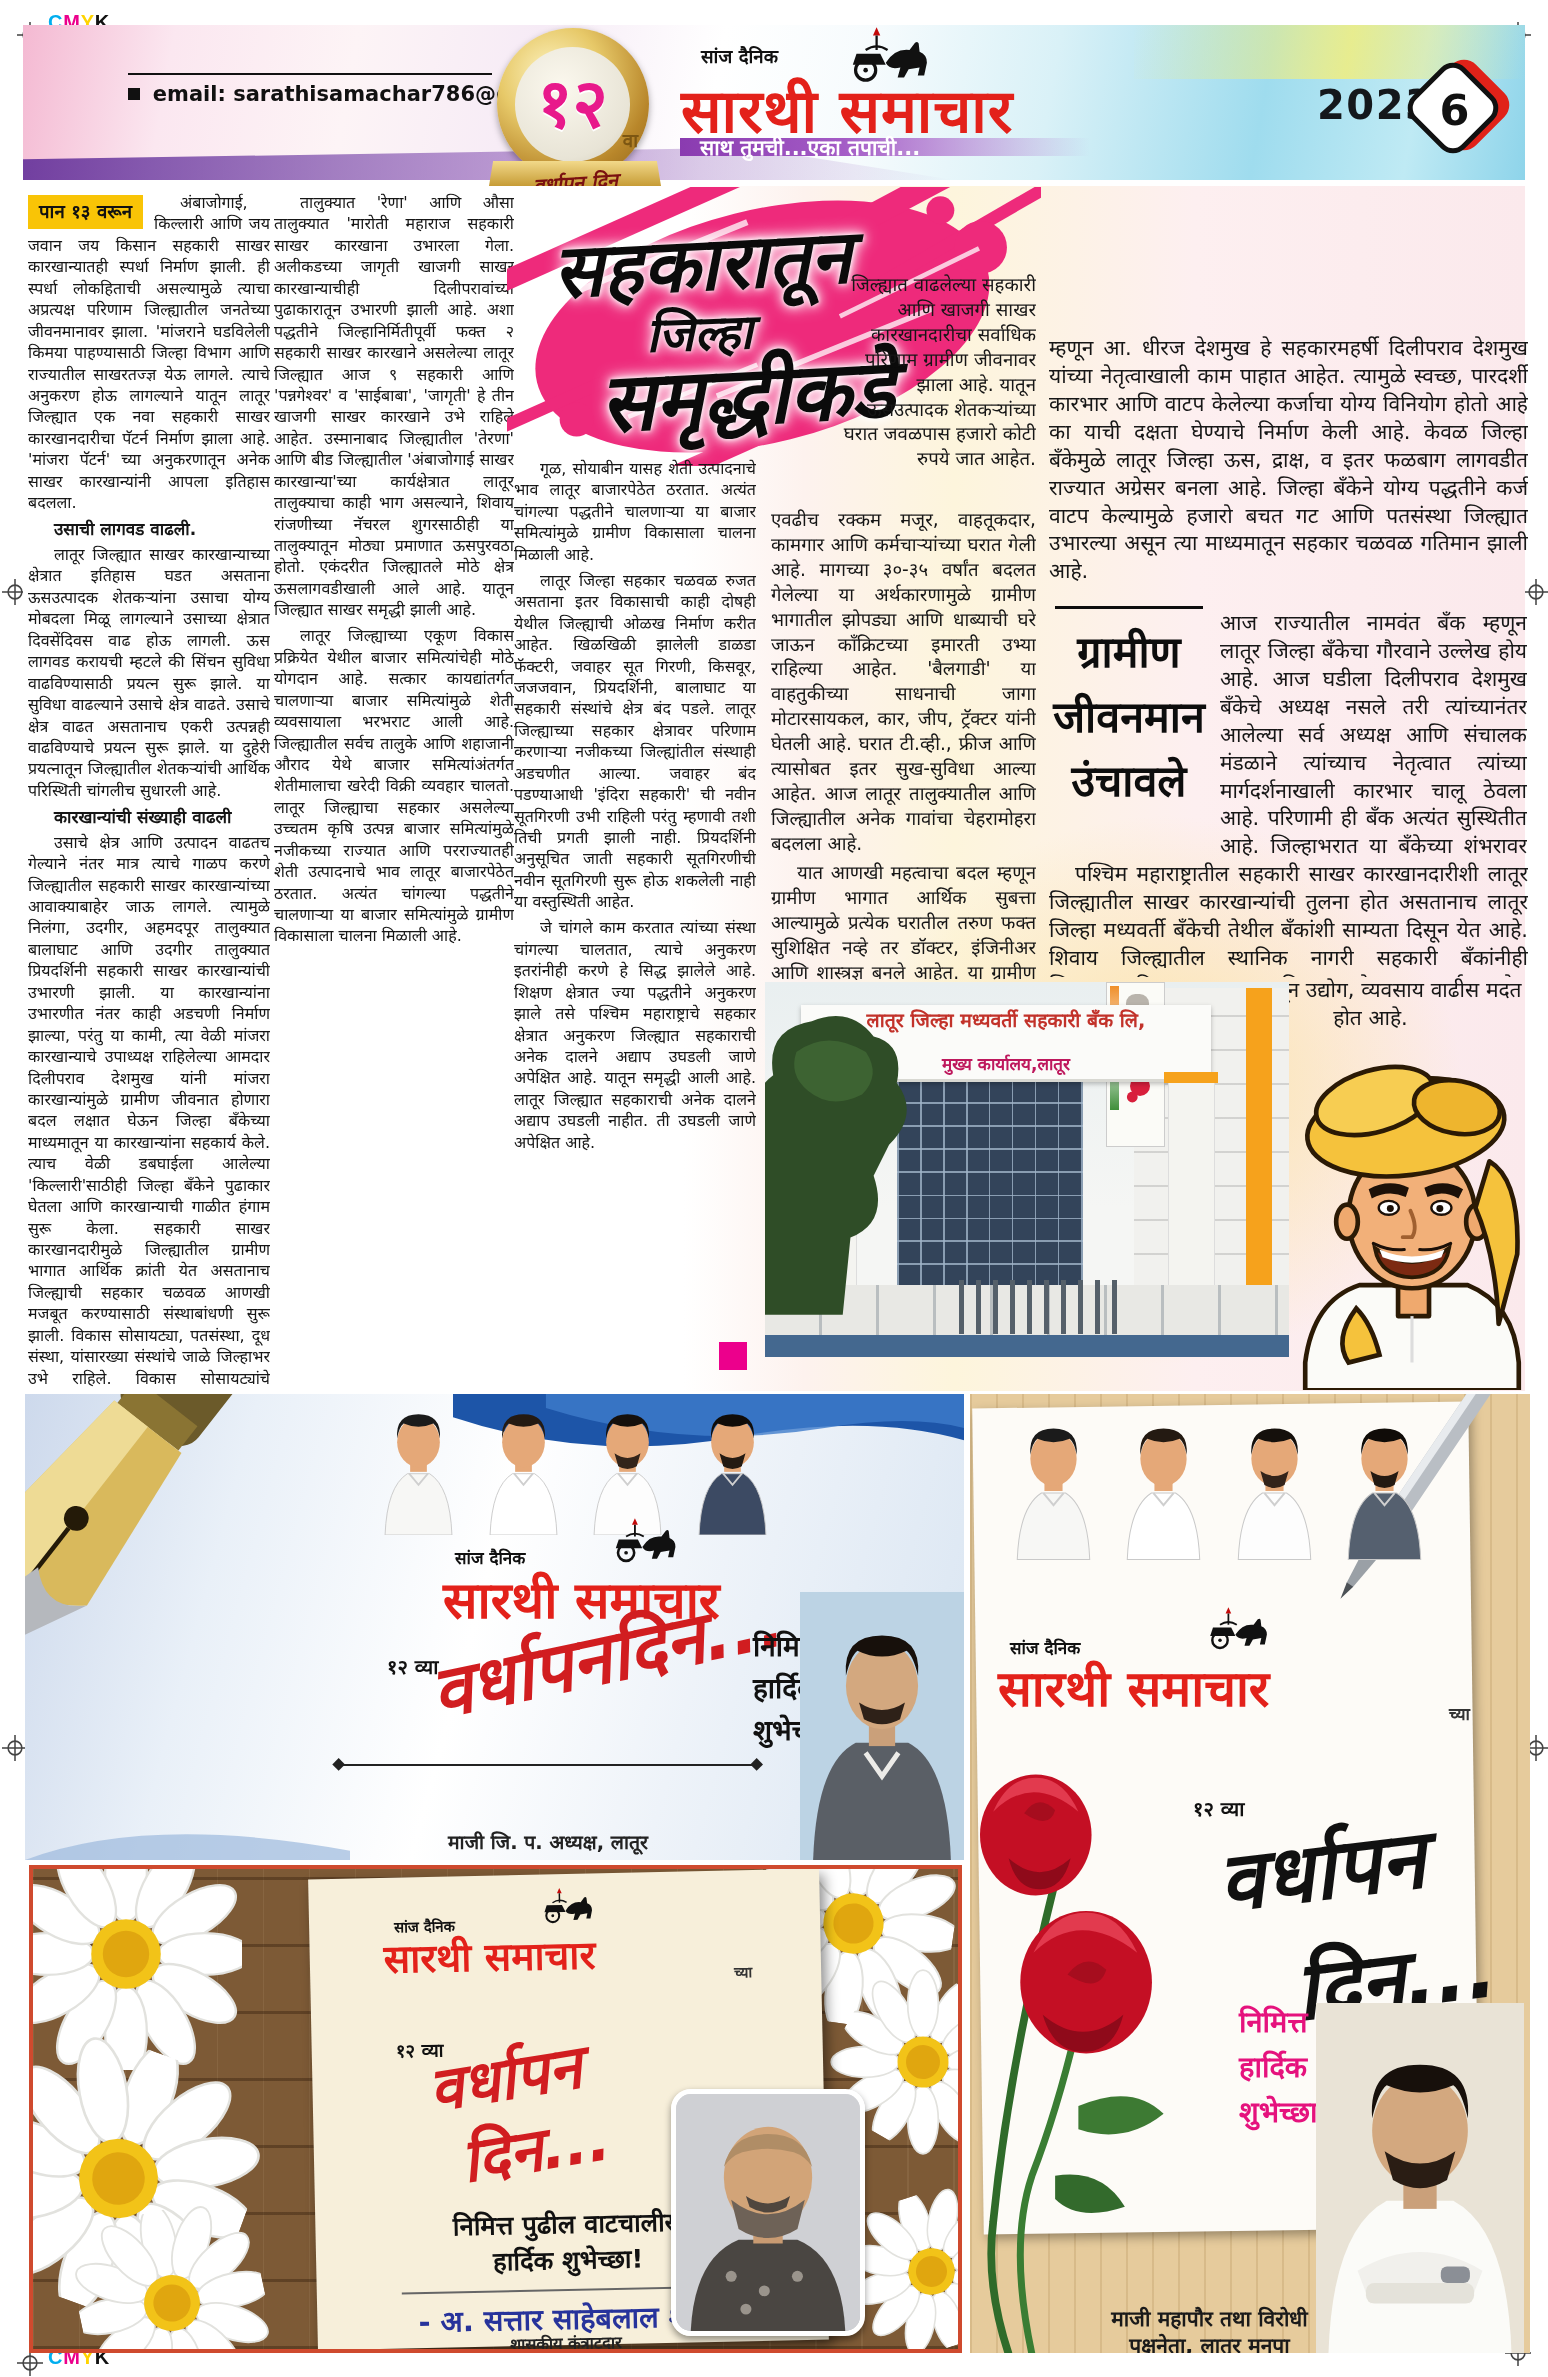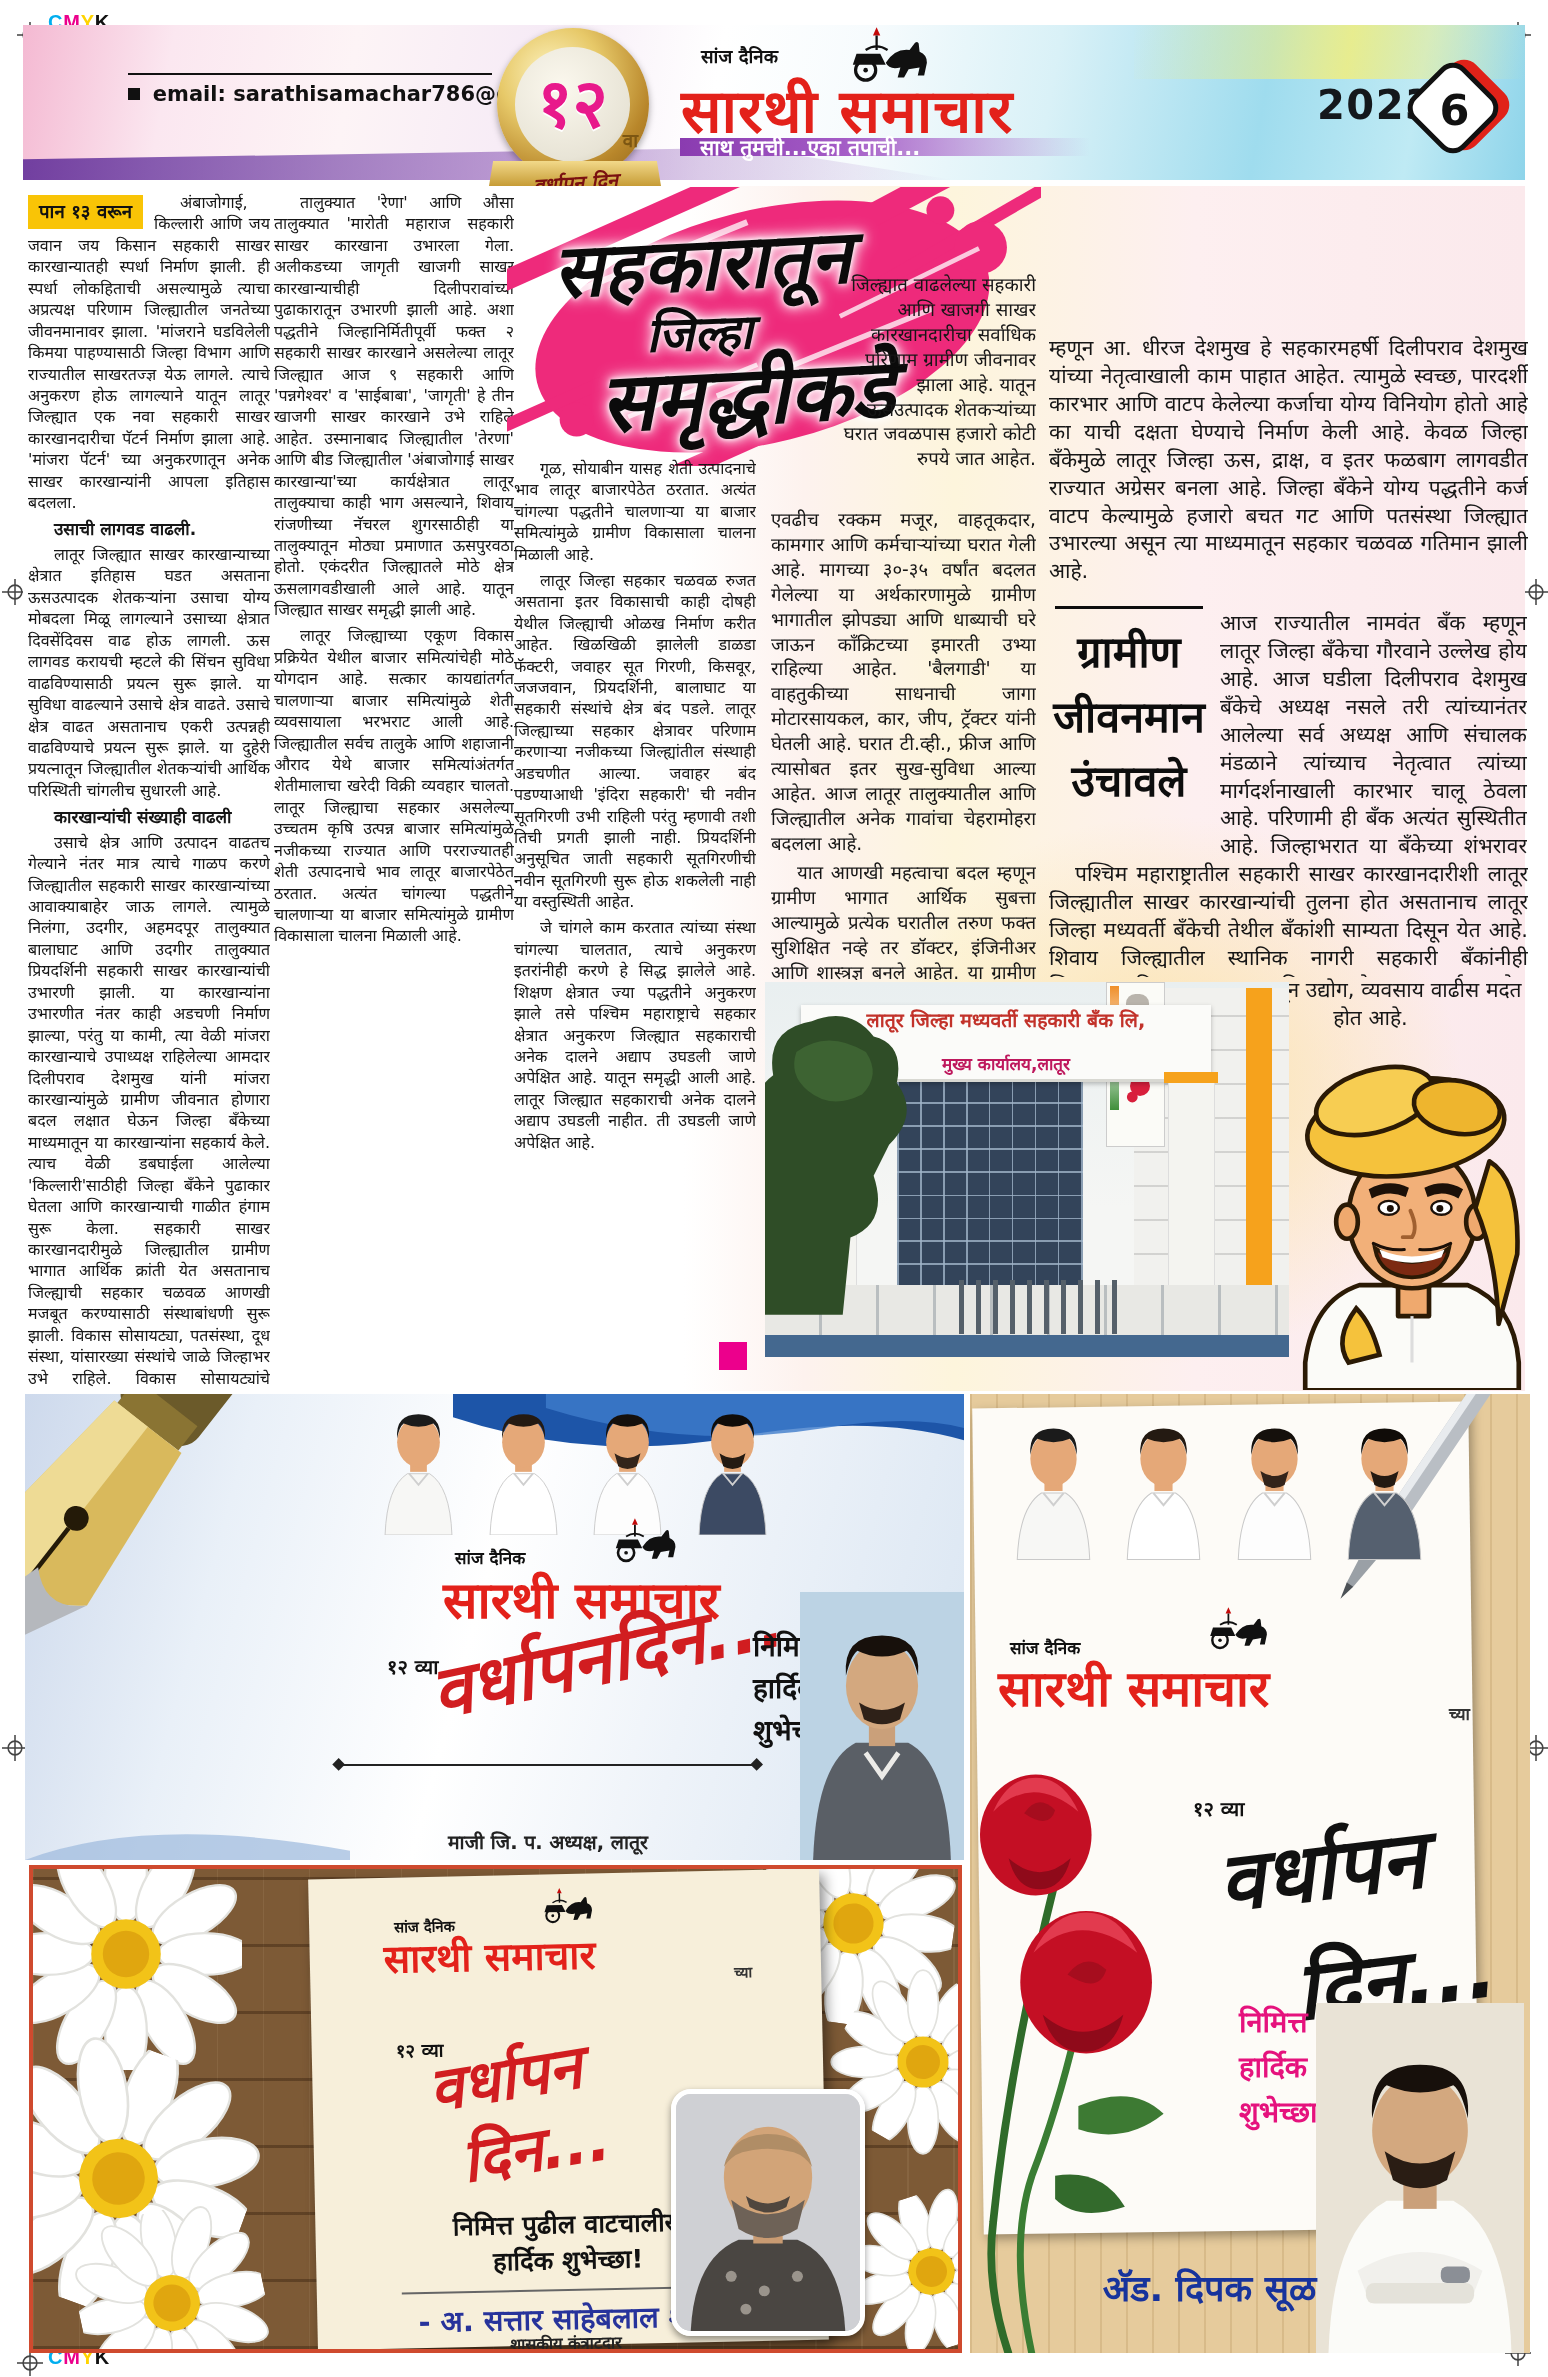--- a/index.html
+++ b/index.html
@@ -543,21 +543,24 @@
       <path d="M6 170 q2 -60 28 -74 h32 q26 14 28 74 z" fill="#fbfbf8"></path>
       <path d="M20 130 q30 -18 60 0 l-6 16 q-24 -12 -48 0 z" fill="#f1f0ec"></path>
       <rect x="24" y="136" width="52" height="10" rx="4" fill="#e4e2da"></rect>
       <rect x="60" y="128" width="14" height="8" rx="3" fill="#8b8f96"></rect>
       <rect x="42" y="82" width="16" height="18" fill="#caa07a"></rect>
       <ellipse cx="50" cy="62" rx="23" ry="27" fill="#d3a87f"></ellipse>
       <path d="M27 56 q-2 -26 23 -26 q25 0 23 26 q-3 -13 -7 -16 q-16 7 -32 0 q-4 3 -7 16 z" fill="#17100b"></path>
       <path d="M33 72 q17 12 34 0 l-4 14 q-13 8 -26 0 z" fill="#2a1d14"></path>
     </svg>
   </div>
-  <div class="ad2-name">अ‍ॅड. दिपक सूळ</div>
+  <div class="ad2-sub">
+    <div>माजी महापौर तथा विरोधी</div>
+    <div>पक्षनेता, लातूर मनपा</div>
+  </div>
 </div>
 
 <div class="abs ad3">
   <div class="daisy" style="left:-23px;top:-31px;width:232px;height:232px"><svg width="232" height="232" viewBox="0 0 300 300">
         <use href="#daisysym"></use>
       </svg></div>
   <div class="daisy" style="left:-46px;top:178px;width:263px;height:263px;transform:rotate(20deg)"><svg width="263" height="263" viewBox="0 0 340 340">
         <use href="#daisysym"></use>
       </svg></div>
   <div class="daisy" style="left:46px;top:341px;width:186px;height:186px;transform:rotate(-12deg)"><svg width="186" height="186" viewBox="0 0 240 240">

